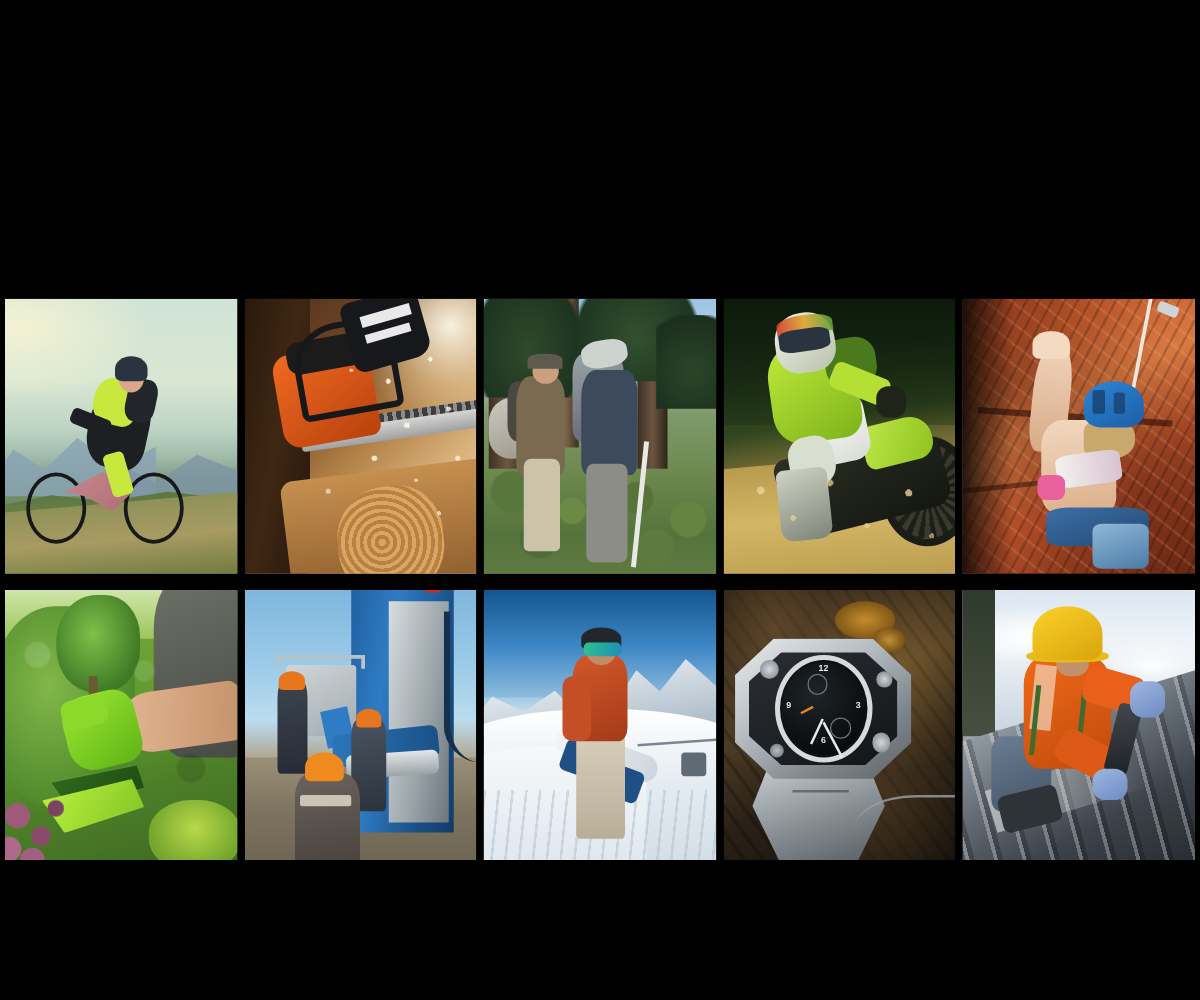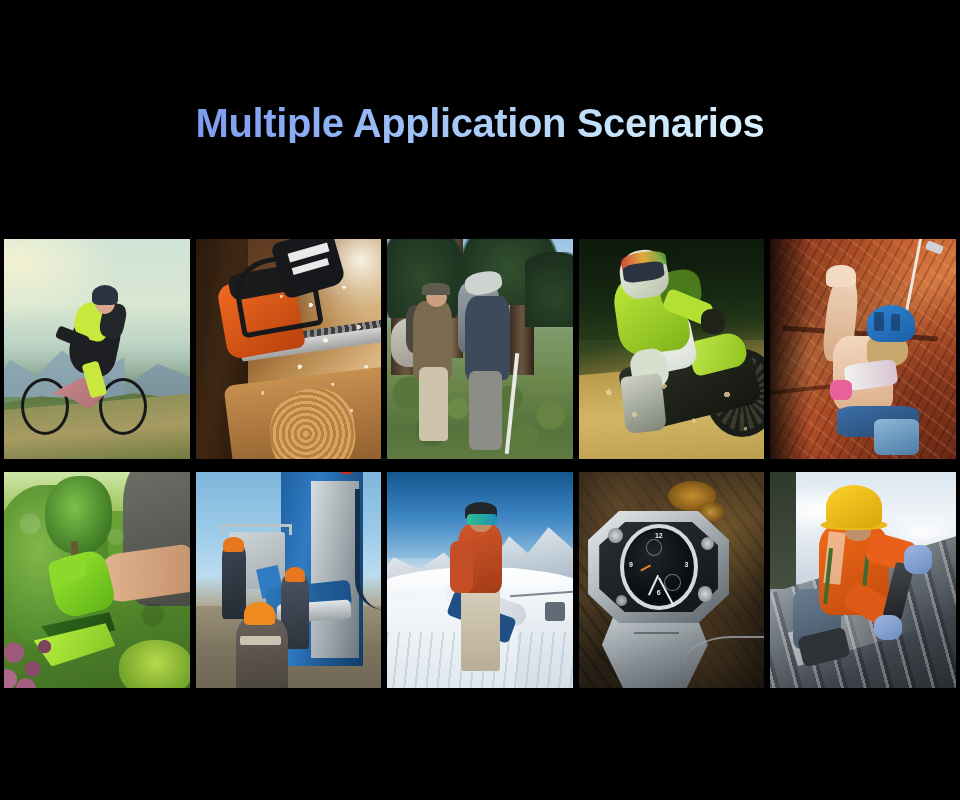--- a/index.html
+++ b/index.html
@@ -297,23 +297,20 @@
   .s10 .glove2{left:56%;top:66%;width:15%;height:12%;background:linear-gradient(150deg,#9fb6e0,#6d8cc4);border-radius:38%;}
   .s10 .drill{left:64%;top:42%;width:10%;height:26%;background:linear-gradient(160deg,#44484d,#1e2125);border-radius:4px;transform:rotate(14deg);}
   .s10 .jeans{left:12%;top:54%;width:26%;height:28%;background:linear-gradient(160deg,#6b7d92,#455568);border-radius:20% 16% 12% 16%;}
   .s10 .boot{left:16%;top:74%;width:26%;height:14%;background:#2e3338;border-radius:6px;transform:rotate(-14deg);}
 </style>
 </head>
 <body>
 
 <div class="banner">
 
-  <div class="title-wrap">
-    <h1 class="title">Multiple Application Scenarios</h1>
-  </div>
 
   <div class="grid">
 
     <div class="cell">
       <div class="scene s1">
         <div class="lyr sun"></div>
         <div class="lyr mtn1"></div>
         <div class="lyr mtn2"></div>
         <div class="lyr ridge"></div>
         <div class="lyr trail"></div>

